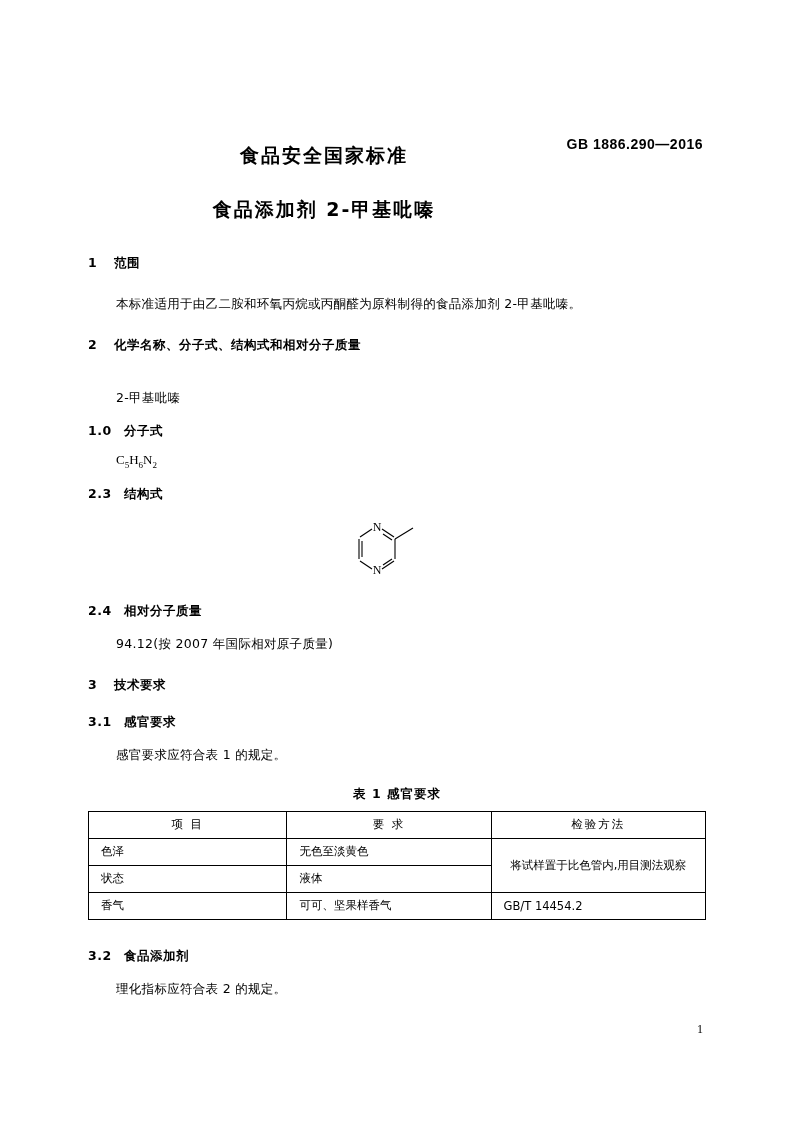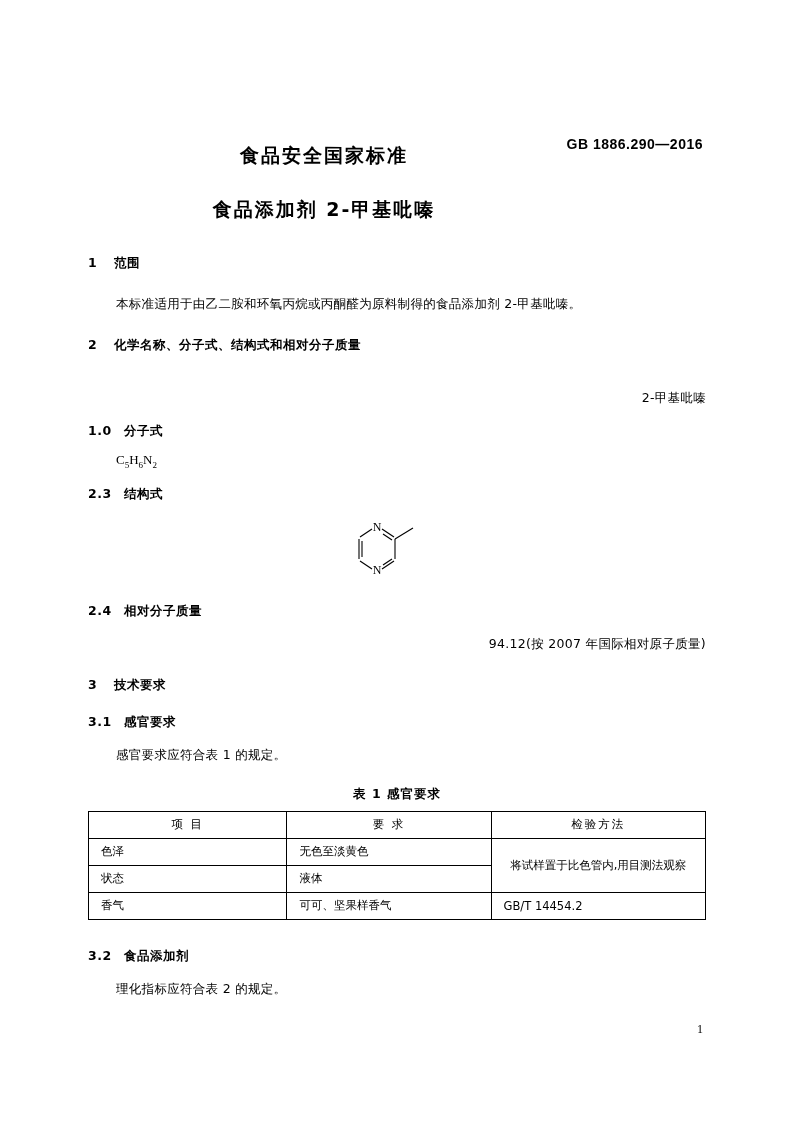--- a/index.html
+++ b/index.html
@@ -79,21 +79,20 @@
     font-family: "DejaVu Sans", "Liberation Sans", sans-serif;
     font-size: 12.5px;
     text-indent: 28px;
     letter-spacing: 0.3px;
   }
   .para-indent {
     font-family: "DejaVu Sans", "Liberation Sans", sans-serif;
     font-size: 12.5px;
     padding-left: 28px;
     letter-spacing: 0.3px;
-    text-align: right;
   }
   .formula {
     font-family: "Liberation Serif", "DejaVu Serif", serif;
     font-size: 13px;
     padding-left: 28px;
   }
   .formula sub { font-size: 9px; }
   .sp-12 { height: 12px; }
   .sp-16 { height: 16px; }
   .sp-20 { height: 20px; }

